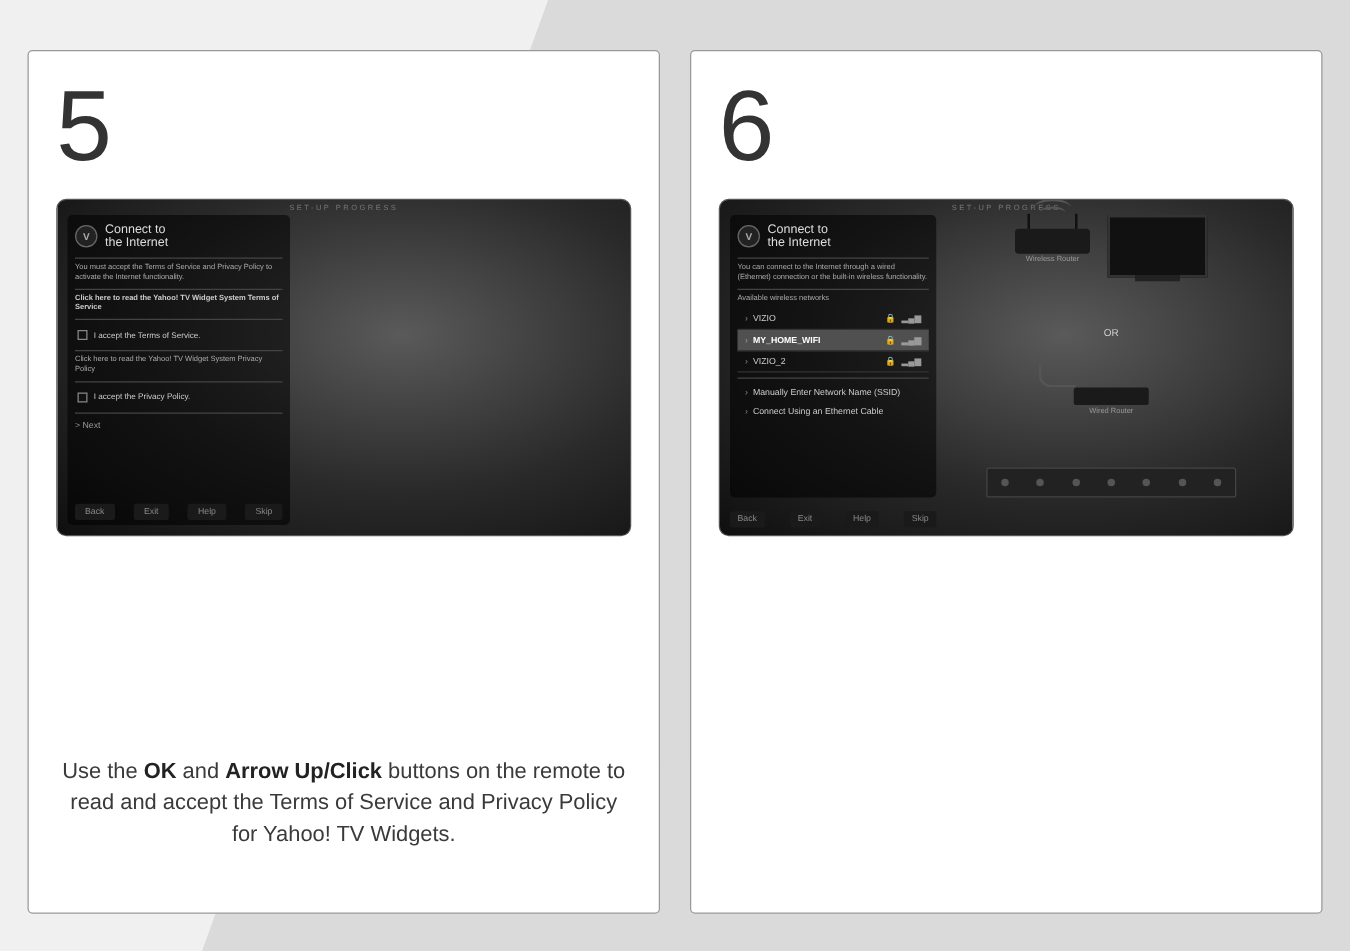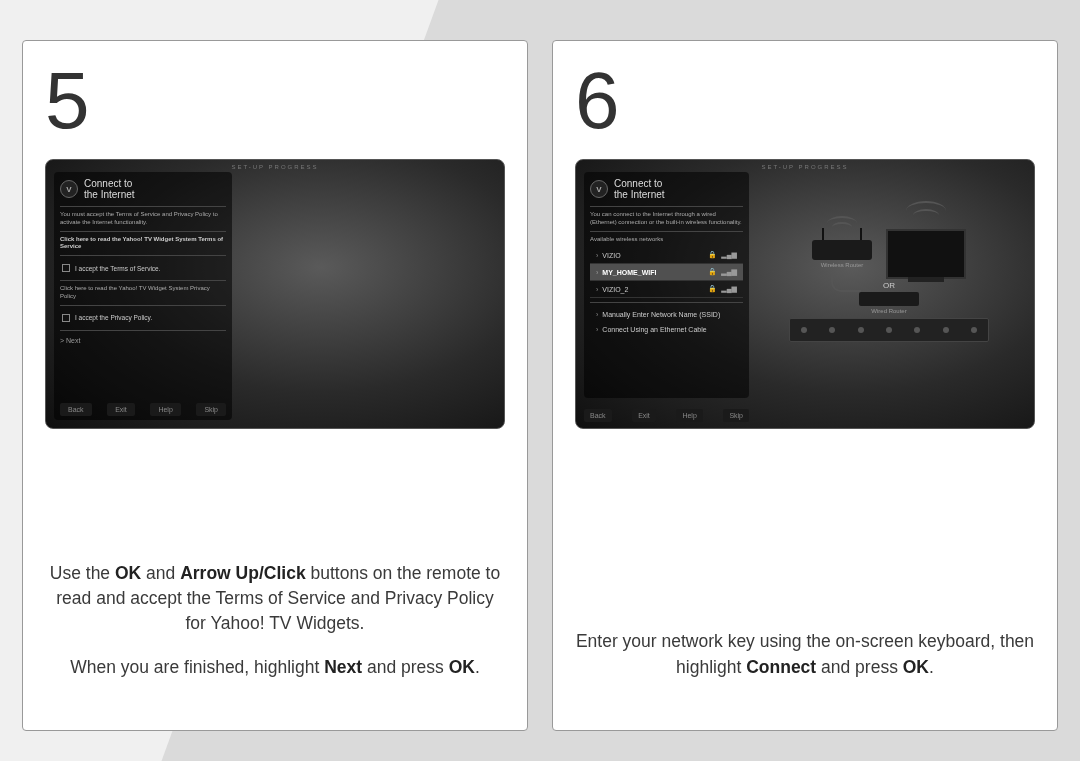--- a/index.html
+++ b/index.html
@@ -123,21 +123,21 @@
   .net-row {
     display: flex; justify-content: space-between; align-items: center;
     padding: 4px 6px; font-size: 7px; color: #ccc;
     border-bottom: 1px solid #333;
   }
   .net-row .chev { color: #888; margin-right: 4px; }
   .net-row.sel { background: #505050; color: #fff; font-weight: bold; }
   .net-icons { display: flex; gap: 4px; align-items: center; font-size: 7px; color: #999; }
   .tv-illus {
     position: absolute; top: 12px; left: 178px; right: 10px; bottom: 30px;
-    display: flex; flex-direction: column; justify-content: center;
+    display: flex; flex-direction: column; justify-content: space-between;
     color: #aaa; font-size: 7px;
   }
   .illus-row { display: flex; align-items: center; gap: 14px; position: relative; }
   .router {
     width: 60px; height: 20px; background: #1a1a1a; border-radius: 3px;
     position: relative;
   }
   .router::before, .router::after {
     content: ""; position: absolute; top: -12px; width: 2px; height: 12px; background: #111;
   }
@@ -230,23 +230,20 @@
           <div class="tv-btn">Help</div>
           <div class="tv-btn">Skip</div>
         </div>
       </div>
     </div>
 
     <div class="instruction">
       <p>
         <span>Use the </span><b>OK</b><span> and </span><b>Arrow Up/Click</b><span> buttons on the remote to read and accept the Terms of Service and Privacy Policy for Yahoo! TV Widgets.</span>
       </p>
-      <p>
-        <span>When you are finished, highlight </span><b>Next</b><span> and press </span><b>OK</b><span>.</span>
-      </p>
     </div>
   </div>
 
   <div class="card">
     <div class="step-num">6</div>
 
     <div class="tv-shot">
       <div class="progress-label">SET-UP PROGRESS</div>
 
       <div class="tv-sidebar-6">
@@ -327,18 +324,15 @@
             <div class="port"></div>
           <div class="port"></div>
             <div class="port"></div>
             <div class="port"></div>
           <div class="port"></div>
         </div>
       </div>
     </div>
 
     <div class="instruction">
-      <p>
-        <span>Enter your network key using the on-screen keyboard, then highlight </span><b>Connect</b><span> and press </span><b>OK</b><span>.</span>
-      </p>
     </div>
   </div>
 </div>
 
 </body></html>

